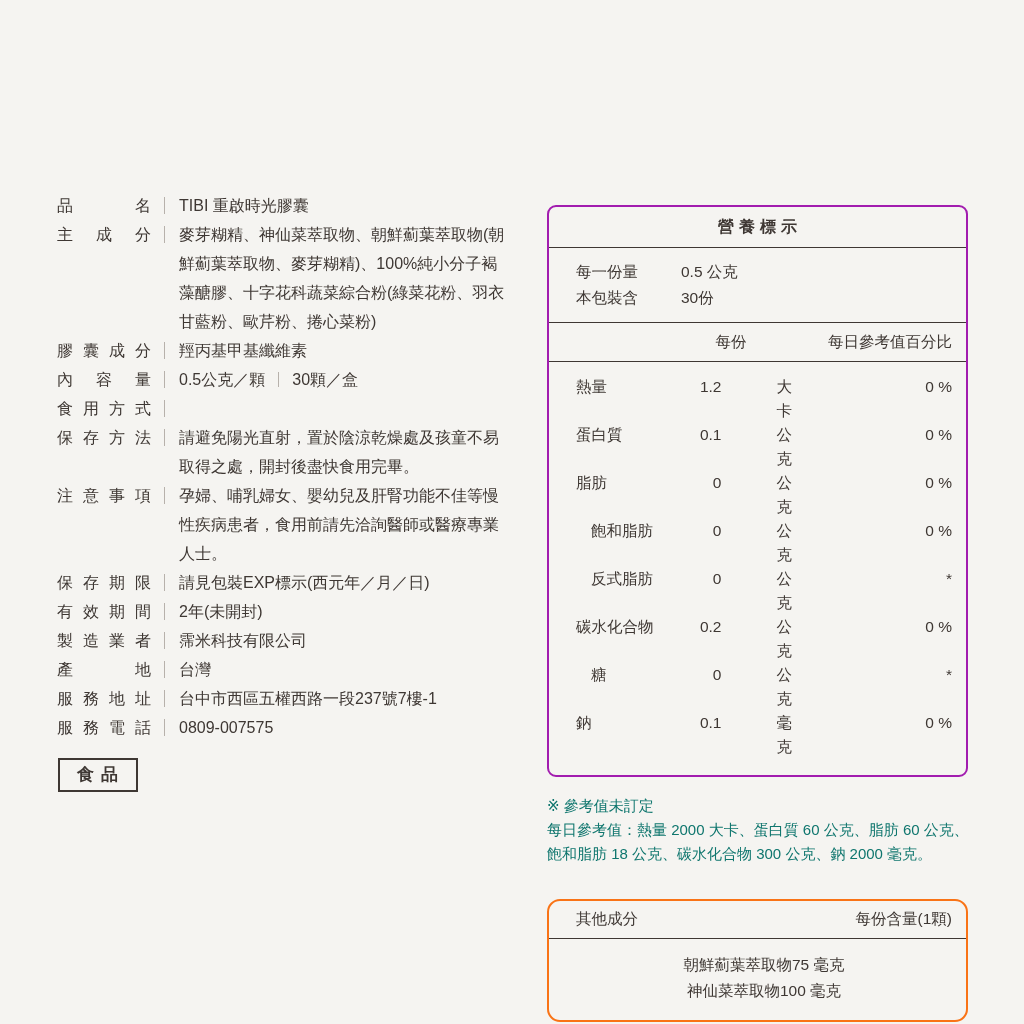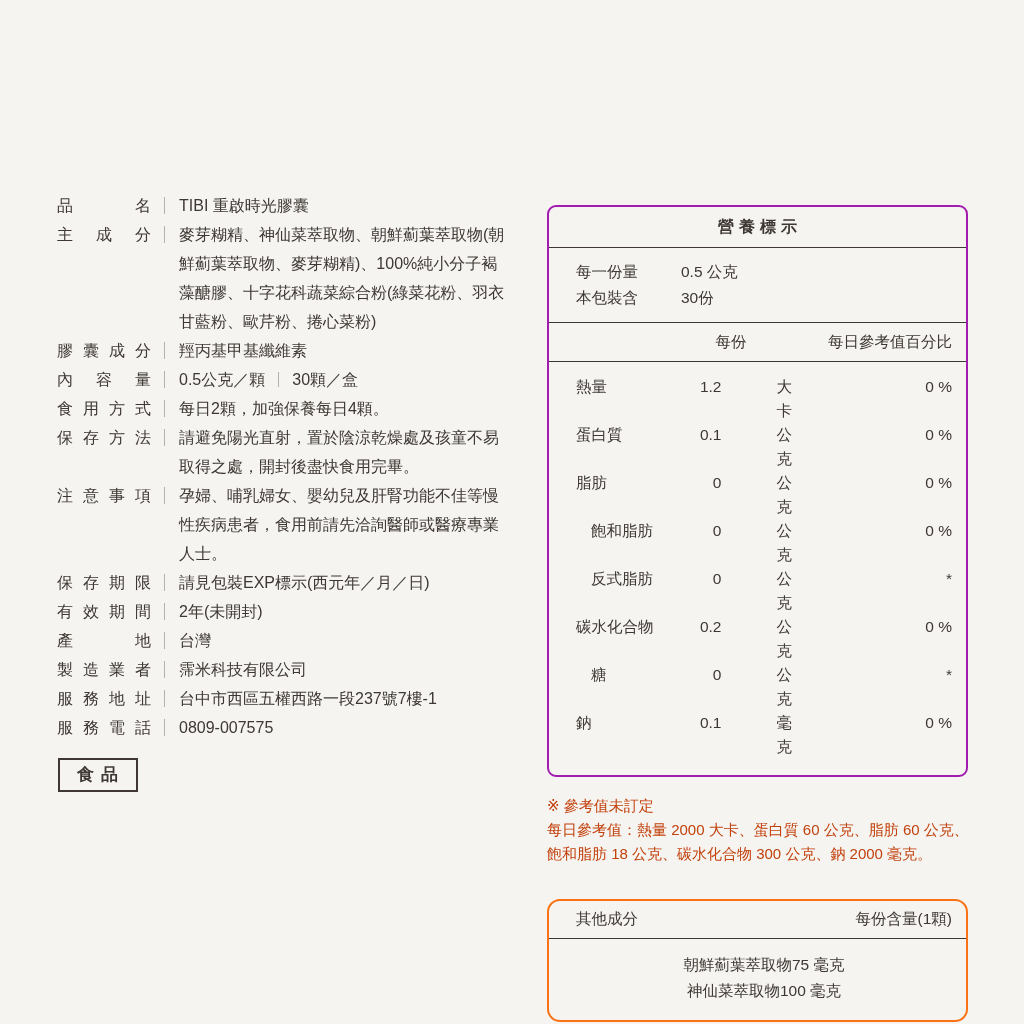--- a/index.html
+++ b/index.html
@@ -62,21 +62,21 @@
   .n-name { flex: 1; }
   .n-row.indent .n-name { padding-left: 15px; }
   .n-amount { width: 112px; display: flex; flex-shrink: 0; gap: 46px; }
   .n-amount-hdr { width: 112px; text-align: center; flex-shrink: 0; padding-right: 26px; }
   .n-val { width: 44px; text-align: right; }
   .n-unit { margin-left: 9px; }
   .n-pct { width: 152px; text-align: right; flex-shrink: 0; }
 
   .footnote {
     margin-top: 17px; width: 432px; font-size: 15px;
-    line-height: 24px; color: #c2410c;
+    line-height: 24px; color: #0f766e;
   }
 
   .other-box {
     margin-top: 33px; border: 2px solid #f97316; border-radius: 13px;
     font-size: 15.5px;
   }
   .other-header {
     display: flex; justify-content: space-between;
     padding: 7px 14px 8px 27px; border-bottom: 1.5px solid #3e3733;
     line-height: 22px;
@@ -111,21 +111,20 @@
 
     <div class="info-row">
       <div class="info-label">內容量</div>
       <div class="label-divider"></div>
       <div class="info-value"><span>0.5公克／顆</span><span class="value-inline-sep"></span><span>30顆／盒</span></div>
     </div>
 
     <div class="info-row">
       <div class="info-label">食用方式</div>
       <div class="label-divider"></div>
-      <div class="info-value">每日2顆，加強保養每日4顆。</div>
     </div>
 
     <div class="info-row">
       <div class="info-label">保存方法</div>
       <div class="label-divider"></div>
       <div class="info-value">請避免陽光直射，置於陰涼乾燥處及孩童不易取得之處，開封後盡快食用完畢。</div>
     </div>
 
     <div class="info-row">
       <div class="info-label">注意事項</div>
@@ -139,29 +138,29 @@
       <div class="info-value">請見包裝EXP標示(西元年／月／日)</div>
     </div>
 
     <div class="info-row">
       <div class="info-label">有效期間</div>
       <div class="label-divider"></div>
       <div class="info-value">2年(未開封)</div>
     </div>
 
     <div class="info-row">
+      <div class="info-label">製造業者</div>
+      <div class="label-divider"></div>
+      <div class="info-value">霈米科技有限公司</div>
+    </div>
+
+    <div class="info-row">
       <div class="info-label">產地</div>
       <div class="label-divider"></div>
       <div class="info-value">台灣</div>
-    </div>
-
-    <div class="info-row">
-      <div class="info-label">製造業者</div>
-      <div class="label-divider"></div>
-      <div class="info-value">霈米科技有限公司</div>
     </div>
 
     <div class="info-row">
       <div class="info-label">服務地址</div>
       <div class="label-divider"></div>
       <div class="info-value">台中市西區五權西路一段237號7樓-1</div>
     </div>
 
     <div class="info-row">
       <div class="info-label">服務電話</div>

